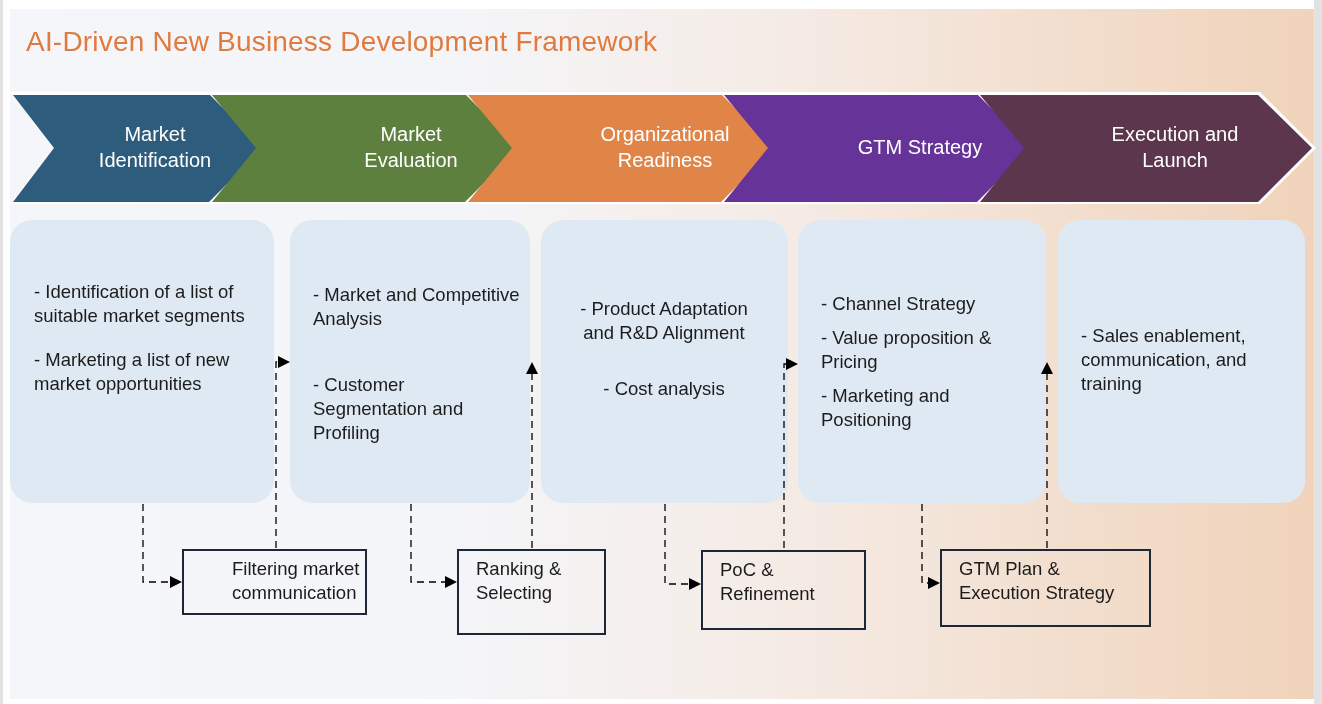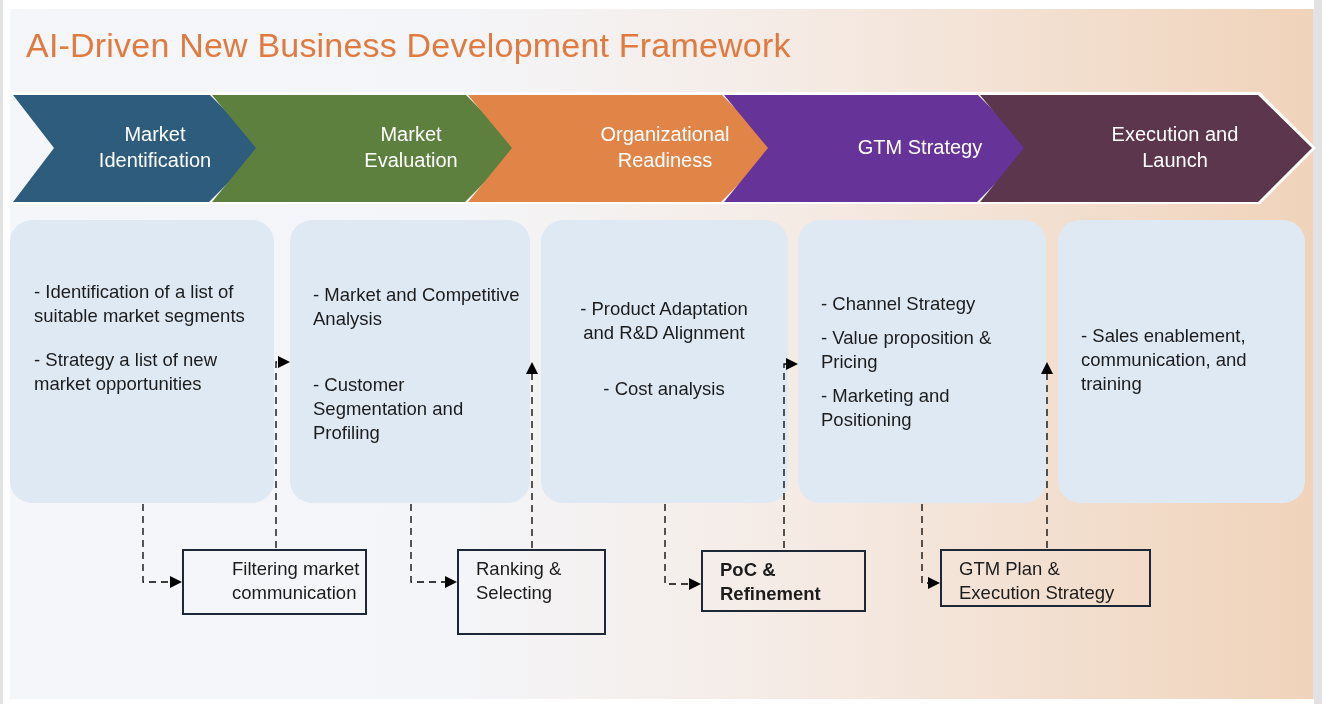--- a/index.html
+++ b/index.html
@@ -2,21 +2,21 @@
 <html><head>
 <meta charset="utf-8">
 <style>
   html,body{margin:0;padding:0;}
   body{width:1322px;height:704px;background:#e2e2e2;position:relative;overflow:hidden;font-family:"Liberation Sans",sans-serif;}
   .topbar{position:absolute;left:4px;top:0;width:1310px;height:9px;background:#ffffff;}
   .leftbar{position:absolute;left:3px;top:0;width:7px;height:704px;background:#ffffff;}
   .bottombar{position:absolute;left:4px;top:699px;width:1310px;height:5px;background:#ffffff;}
   .slide{position:absolute;left:10px;top:9px;width:1303px;height:690px;
     background:linear-gradient(90deg,#f4f6fa 0%,#f4f5f8 35%,#f5ebe5 60%,#f0d3ba 100%);}
-  .title{position:absolute;left:26px;top:26px;font-size:34px;color:#e07a3f;white-space:nowrap;letter-spacing:0.2px;}
+  .title{position:absolute;left:26px;top:26px;font-size:28px;color:#e07a3f;white-space:nowrap;letter-spacing:0.2px;}
   svg.chev{position:absolute;left:0;top:0;width:1322px;height:704px;overflow:visible;}
   .chev-label{position:absolute;color:#ffffff;font-size:20px;text-align:center;line-height:26px;display:flex;align-items:center;justify-content:center;height:110px;top:92px;}
   .card{position:absolute;top:220px;height:283px;background:#dfe9f4;border-radius:22px;}
   .card-text{position:absolute;font-size:18.5px;color:#1c1c1c;line-height:24px;}
   .card-text p{margin:0;}
   .sub-box{position:absolute;border:2px solid #1c2838;background:transparent;font-size:18.5px;color:#1c1c1c;line-height:24px;box-sizing:border-box;padding:6px 0 0 17px;}
 </style>
 </head>
 <body>
 
@@ -82,21 +82,21 @@
 </div>
 
 <div class="card" style="left:10px;width:264px;"></div>
 <div class="card" style="left:290px;width:240px;"></div>
 <div class="card" style="left:541px;width:247px;"></div>
 <div class="card" style="left:798px;width:248px;"></div>
 <div class="card" style="left:1058px;width:247px;"></div>
 
 <div class="card-text" style="left:34px;top:280px;width:220px;">
   <p>- Identification of a list of suitable market segments</p>
-  <p style="margin-top:20px;">- Strategy a list of new market opportunities</p>
+  <p style="margin-top:20px;">- Marketing a list of new market opportunities</p>
 </div>
 <div class="card-text" style="left:313px;top:283px;width:210px;">
   <p>- Market and Competitive Analysis</p>
   <p style="margin-top:42px;">- Customer Segmentation and Profiling</p>
 </div>
 <div class="card-text" style="left:564px;top:297px;width:200px;text-align:center;">
   <p>- Product Adaptation and R&amp;D Alignment</p>
   <p style="margin-top:32px;">- Cost analysis</p>
 </div>
 <div class="card-text" style="left:821px;top:292px;width:205px;">
@@ -109,25 +109,25 @@
 </div>
 
 <div class="sub-box" style="left:182px;top:549px;width:185px;height:66px;padding-left:48px;">
   <div>Filtering market</div>
     <div>communication</div>
 </div>
 <div class="sub-box" style="left:457px;top:549px;width:149px;height:86px;">
   <div>Ranking &amp;</div>
     <div>Selecting</div>
 </div>
-<div class="sub-box" style="left:701px;top:550px;width:165px;height:62px;font-weight:bold;">
+<div class="sub-box" style="left:701px;top:550px;width:165px;height:80px;">
   <div>PoC &amp;</div>
     <div>Refinement</div>
 </div>
-<div class="sub-box" style="left:940px;top:549px;width:211px;height:58px;">
+<div class="sub-box" style="left:940px;top:549px;width:211px;height:78px;">
   <div>GTM Plan &amp;</div>
     <div>Execution Strategy</div>
 </div>
 
 <svg class="chev" viewBox="0 0 1322 704">
   <g fill="none" stroke="#000" stroke-width="1.3" stroke-dasharray="7,5">
     <path d="M143,504 L143,582 L180,582" marker-end="url(#ah)"></path>
     <path d="M276,548 L276,362 L288,362" marker-end="url(#ah)"></path>
     <path d="M411,504 L411,582 L455,582" marker-end="url(#ah)"></path>
     <path d="M532,548 L532,364" marker-end="url(#ah)"></path>

